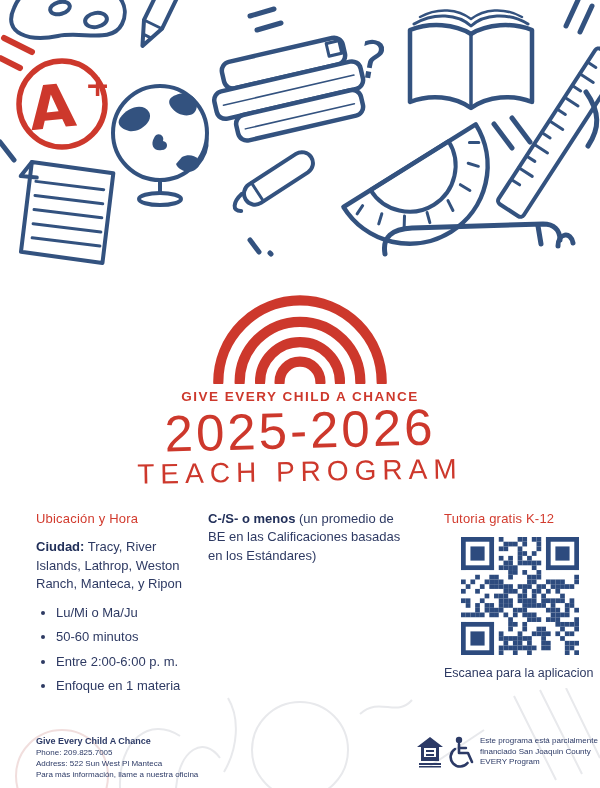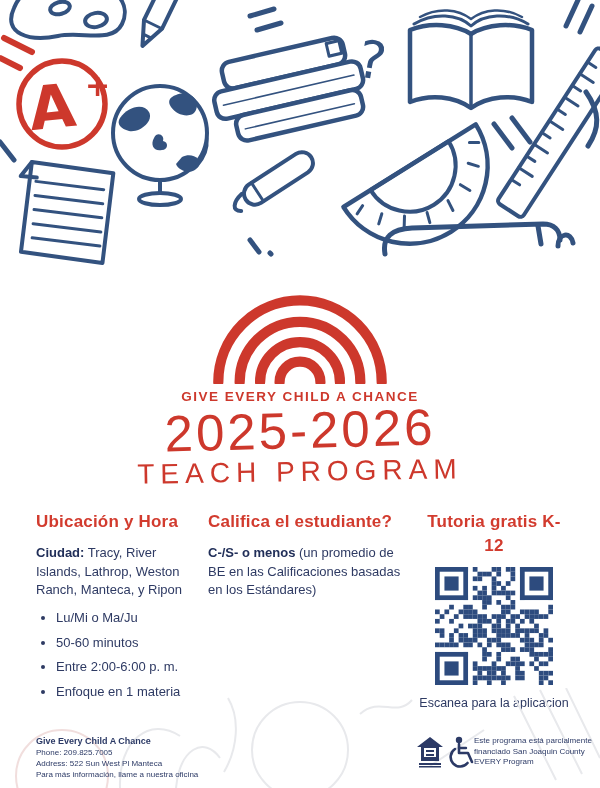--- a/index.html
+++ b/index.html
@@ -12,40 +12,40 @@
 
   
   .logo-block{position:absolute;top:280px;left:0;width:600px;text-align:center;color:#cd382c}
   .rainbow{display:block;margin:0 auto}
   .org-name{font-size:13.5px;font-weight:bold;letter-spacing:1.5px;margin-top:5px}
   .year{font-size:51px;font-weight:400;letter-spacing:3px;line-height:1.02;margin-top:1px;transform:rotate(-1.5deg)}
   .program{font-size:28px;font-weight:400;letter-spacing:6px;line-height:1.05;transform:rotate(-1deg)}
 
   
   .col{position:absolute;top:510px;color:#2e3a63;font-size:13px;line-height:1.42}
-  .col h3{color:#d23b2e;font-size:17px;font-weight:bold;margin-bottom:10px;letter-spacing:.2px}
+  .col h3{color:#d23b2e;font-size:13px;font-weight:normal;margin-bottom:10px;letter-spacing:.2px}
   .b{font-weight:bold;color:#212f59}
   .col p{margin:0 0 10px}
   .col1{left:36px;width:168px}
   .col1 .city{}
   .col1 ul{margin:5px 0 5px;padding-left:20px;list-style:disc}
   .col1 li{margin-bottom:6px}
   .col2{left:208px;width:198px}
   .col2 .grade{}
-  .col3{left:418px;width:152px;text-align:center}
+  .col3{left:444px;width:152px;text-align:left}
   .col3 h3{margin-bottom:9px}
   .qr-wrap{width:118px;height:118px;margin:2px auto 0}
   .qr-caption{font-size:12.5px;margin-top:10px;color:#2e3a63}
 
   
   .footer{position:absolute;left:0;bottom:0;width:600px;height:100px}
   .wm{position:absolute;inset:0}
   .f-left{position:absolute;left:36px;top:47px;font-size:8px;line-height:1.35;color:#2c3a66}
   .f-name{font-size:9px;font-weight:bold;margin-bottom:1px}
-  .f-right{position:absolute;left:416px;top:48px;display:flex;align-items:center;color:#2c3a66}
+  .f-right{position:absolute;left:416px;top:48px;display:flex;align-items:center;gap:6px;color:#2c3a66}
   .f-icons{display:flex;align-items:center;gap:4px}
   .f-text{font-size:8px;line-height:1.3}
 </style>
 </head>
 <body>
 
 <div class="page">
 
   <div class="banner">
     <svg width="600" height="266" viewBox="0 0 600 266">
@@ -163,21 +163,20 @@
     <p class="city"><span class="b">Ciudad:</span><span> Tracy, River Islands, Lathrop, Weston Ranch, Manteca, y Ripon</span></p>
     <ul>
       <li><span>Lu/Mi o Ma/Ju</span></li>
       <li><span>50-60 minutos</span></li>
       <li><span>Entre 2:00-6:00 p. m.</span></li>
       <li><span>Enfoque en 1 materia</span></li>
     </ul>
   </div>
 
   <div class="col col2">
-    <h3>Califica el estudiante?</h3>
     <p class="grade"><span class="b">C-/S- o menos</span><span> (un promedio de BE en las Calificaciones basadas en los Estándares)</span></p>
   </div>
 
   <div class="col col3">
     <h3>Tutoria gratis K-12</h3>
     <div class="qr-wrap"><svg width="118" height="118" viewBox="0 0 118 118">
           <rect x="0" y="0" width="33.04" height="4.72" fill="#2d4b7e"></rect>
           <rect x="0" y="28.32" width="33.04" height="4.72" fill="#2d4b7e"></rect>
           <rect x="0" y="0" width="4.72" height="33.04" fill="#2d4b7e"></rect>
           <rect x="28.32" y="0" width="4.72" height="33.04" fill="#2d4b7e"></rect>

